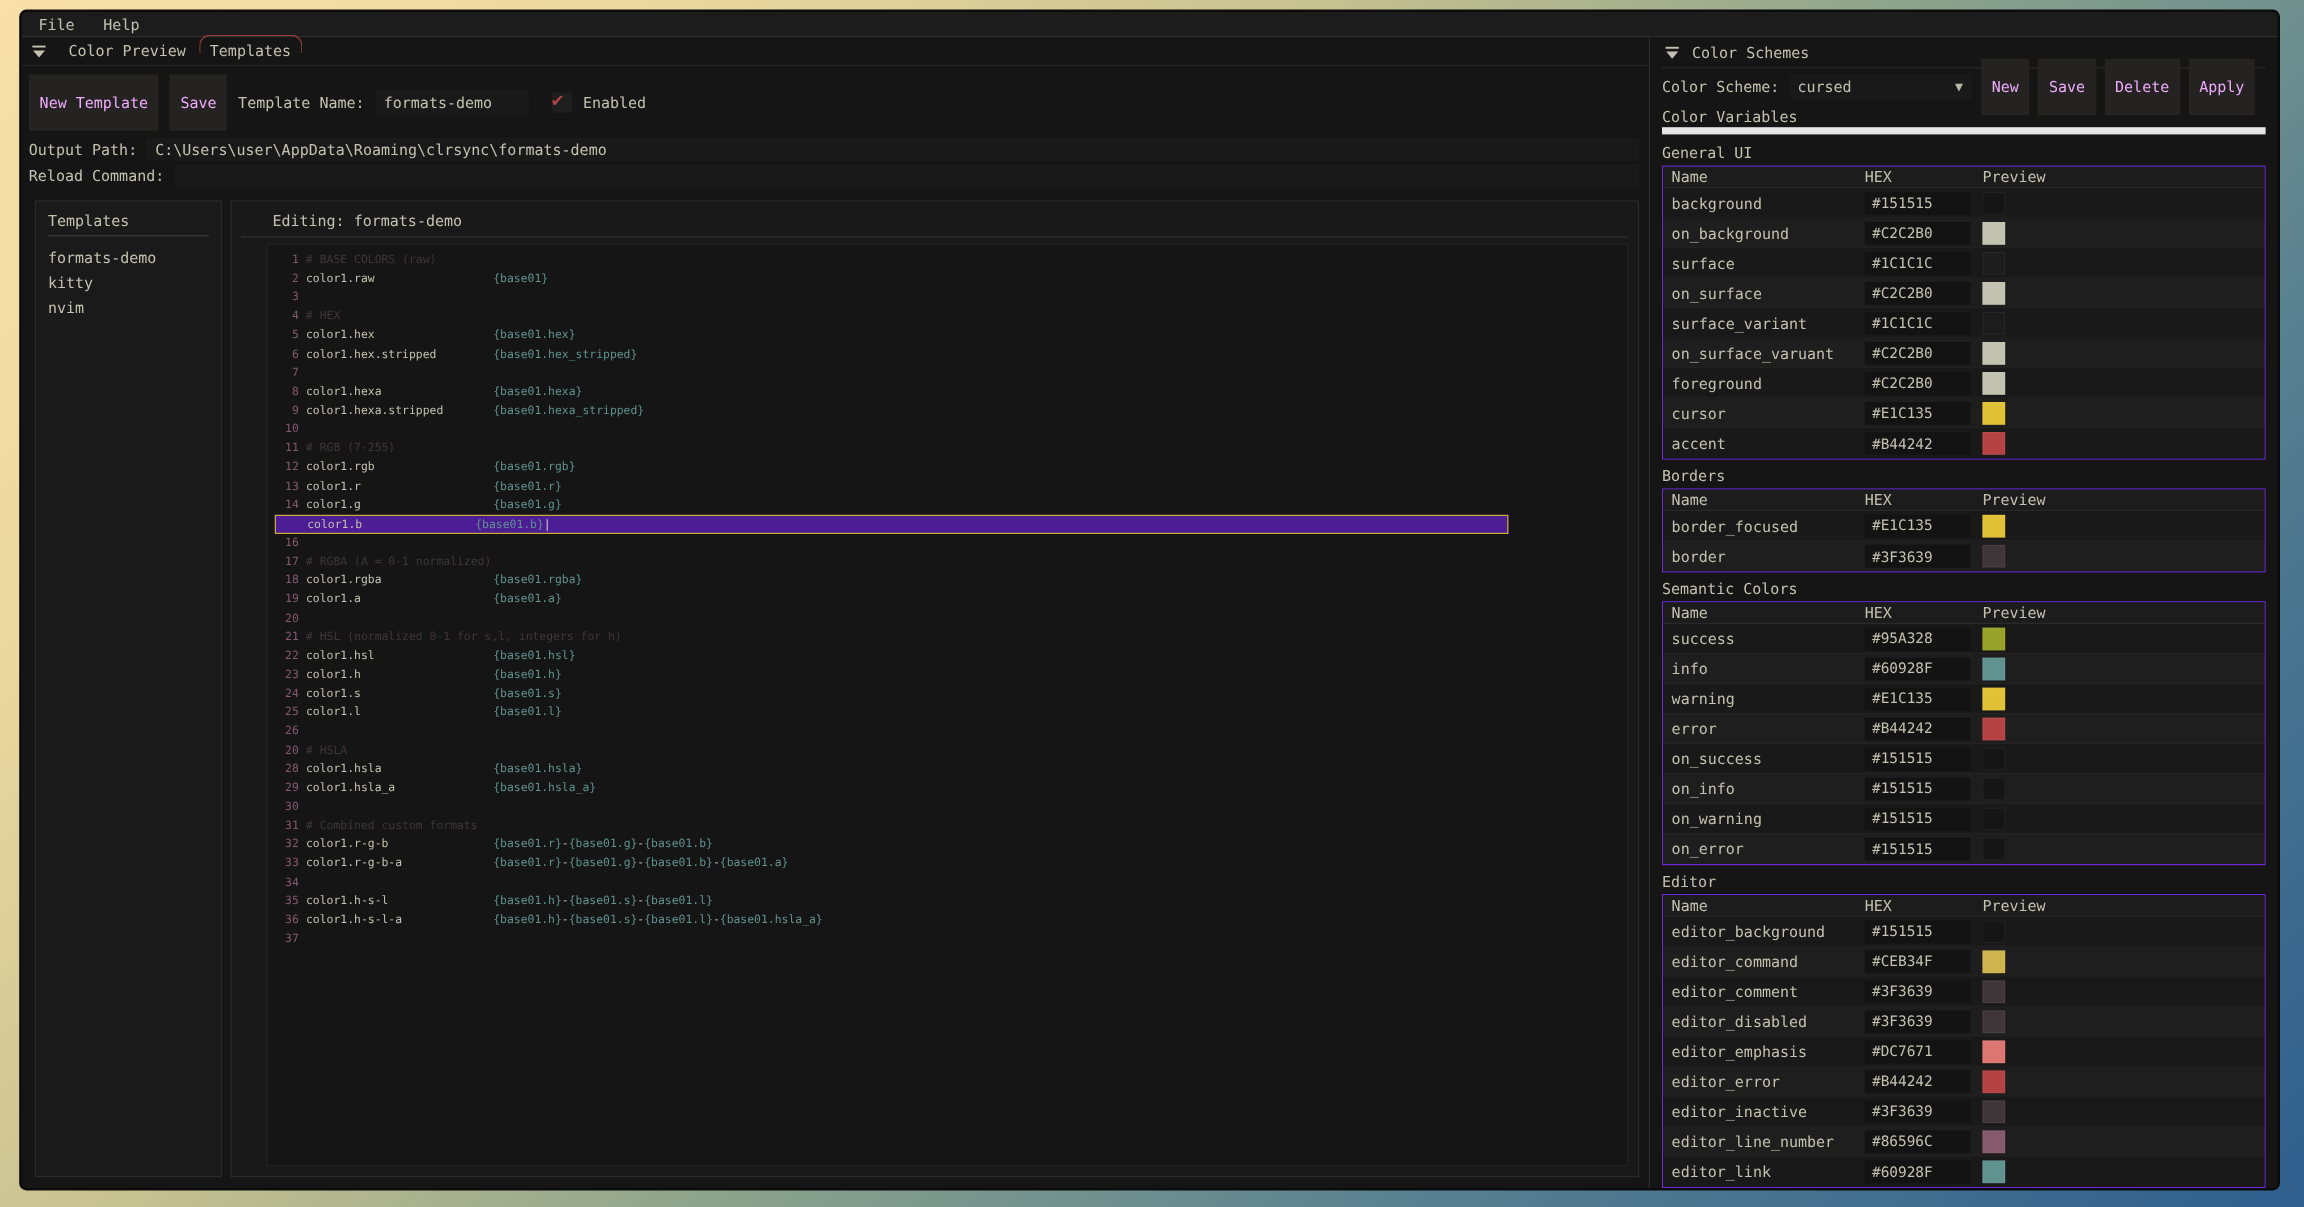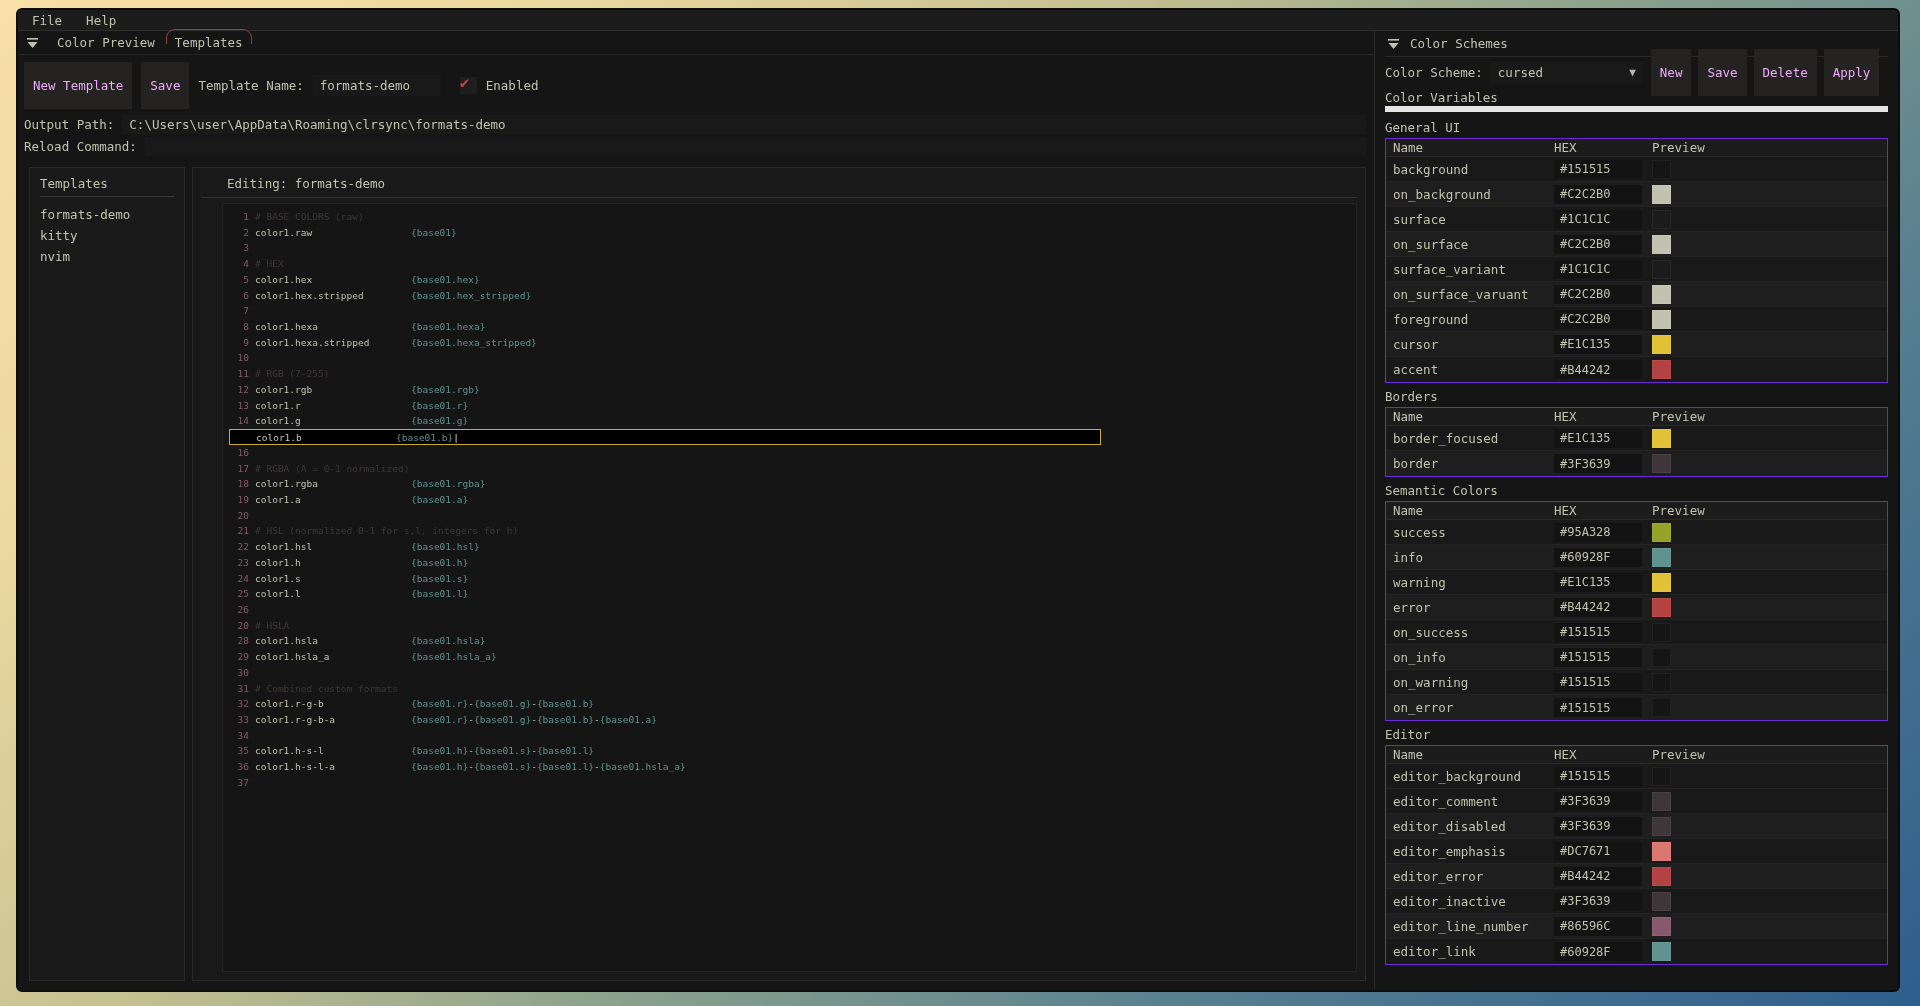--- a/index.html
+++ b/index.html
@@ -53,22 +53,22 @@
   .code-child { flex:1; margin-top:5px; margin-left:21px; border:1px solid #242424; background:#151515;
     overflow:hidden; padding-top:5px; font-size:9.5px; }
   .code-line { position:relative; height:15.72px; line-height:15.72px; padding-left:32px; white-space:pre; }
   .code-line .ln { position:absolute; left:0; top:0; width:26px; text-align:right; color:#86596c; }
   .code-line .cmt { color:#3f3639;margin-top:28px; }
   .code-line .key { color:#c2c2b0; }
   .code-line .vals { position:absolute; left:188px; top:0; white-space:pre; }
   .code-line .v { color:#60928f; }
   .code-line .p { color:#c2c2b0; }
   .code-line .cur { color:#d8d8c4; }
-  .code-line.focused { border:1px solid #c9ad30; width:872px; margin-left:6px; padding-left:26px;
-    background:#000000; }
+  .code-line.focused { border:1px solid #c9ad30; width:1028px; margin-left:6px; padding-left:26px;
+    background:#4c1d95; }
   .code-line.focused .vals { left:166px; }
   
   .rp-header { height:26px; display:flex; align-items:center; gap:10px; font-size:12.5px;
     border-bottom:1px solid #2b292a; flex:none; padding-left:2px; }
   .scheme-row { height:31px; display:flex; align-items:center; gap:8px; font-size:12.5px; flex:none; }
   .combo { width:152px; height:21px; background:#191919; display:flex; align-items:center;
     padding:0 7px; gap:6px; }
   .combo .combo-val { flex:1; }
   .combo .arrow { color:#b8b8a6; font-size:11px; flex:none; }
   .cv-header { height:24px; display:flex; align-items:flex-start; font-size:12.5px;
@@ -431,20 +431,29 @@
             </div>
             <div class="tbl-row">
               <div class="cell-name">editor_background</div>
               <div class="cell-hex">
                 <div class="hexbox">#151515</div>
               </div>
               <div class="cell-prev">
                 <div class="swatch" style="background: rgb(21, 21, 21);"></div>
               </div>
             </div>
+            <div class="tbl-row alt">
+              <div class="cell-name">editor_command</div>
+              <div class="cell-hex">
+                <div class="hexbox">#CEB34F</div>
+              </div>
+              <div class="cell-prev">
+                <div class="swatch" style="background: rgb(206, 179, 79);"></div>
+              </div>
+            </div>
             <div class="tbl-row">
               <div class="cell-name">editor_comment</div>
               <div class="cell-hex">
                 <div class="hexbox">#3F3639</div>
               </div>
               <div class="cell-prev">
                 <div class="swatch" style="background: rgb(63, 54, 57);"></div>
               </div>
             </div>
             <div class="tbl-row alt">

